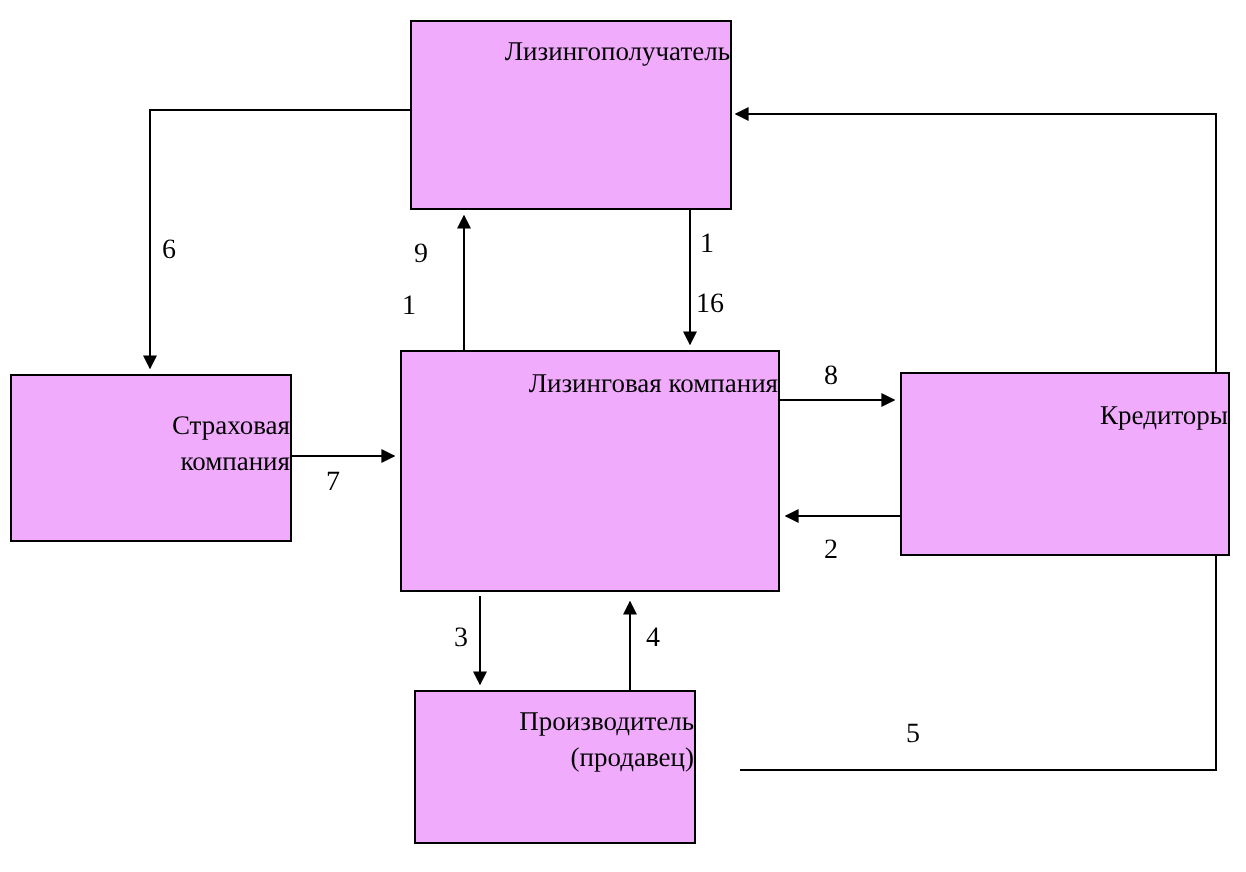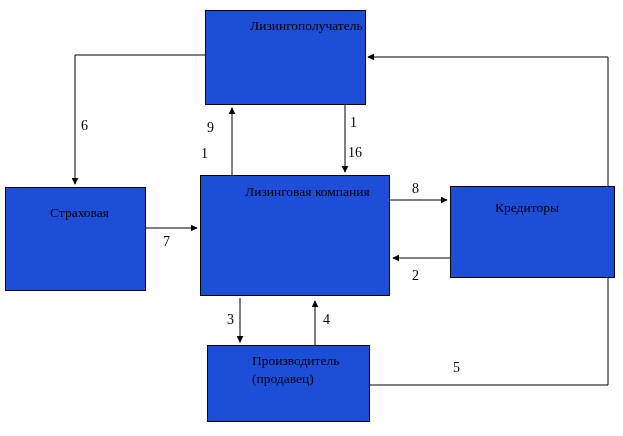--- a/index.html
+++ b/index.html
@@ -11,25 +11,24 @@
   .canvas {
     position: relative;
     width: 623px;
     height: 436px;
     background: #fff;
     overflow: hidden;
   }
   .node {
     position: absolute;
     border: 1px solid #000;
-    background: #1d4ed8;
-    text-align: left;
+    background: #f0abfc;
+    text-align: right;
     font-size: 13.5px;
     line-height: 1.3;
-    padding-left: 44px;
   }
   .node .lbl { display: block; }
   .num {
     position: absolute;
     font-size: 14px;
     line-height: 1;
     background: #fff;
     padding: 0 1px;
   }
   svg.edges {
@@ -71,33 +70,34 @@
 
     <line x1="315" y1="345" x2="315" y2="301" marker-end="url(#arrow)"></line>
 
     <polyline points="370,385 608,385 608,57 368,57" marker-end="url(#arrow)"></polyline>
   </svg>
 
   <div class="node" style="left:205px; top:10px; width:161px; height:95px; padding-top:6px;">
     <span class="lbl">Лизингополучатель</span>
   </div>
 
-  <div class="node" style="left:5px; top:187px; width:141px; height:104px; padding-top:16px;">
+  <div class="node" style="left:5px; top:187px; width:141px; height:84px; padding-top:16px;">
     <span class="lbl">Страховая</span>
+    <span class="lbl">компания</span>
   </div>
 
   <div class="node" style="left:200px; top:175px; width:190px; height:121px; padding-top:7px;">
     <span class="lbl">Лизинговая компания</span>
   </div>
 
   <div class="node" style="left:450px; top:186px; width:165px; height:92px; padding-top:12px;">
     <span class="lbl">Кредиторы</span>
   </div>
 
-  <div class="node" style="left:207px; top:345px; width:163px; height:77px; padding-top:6px;">
+  <div class="node" style="left:207px; top:345px; width:141px; height:77px; padding-top:6px;">
     <span class="lbl">Производитель</span>
     <span class="lbl">(продавец)</span>
   </div>
 
   <span class="num" style="left:349px; top:116px;">1</span>
   <span class="num" style="left:347px; top:146px;">16</span>
 
   <span class="num" style="left:206px; top:121px;">9</span>
   <span class="num" style="left:200px; top:147px;">1</span>
 

